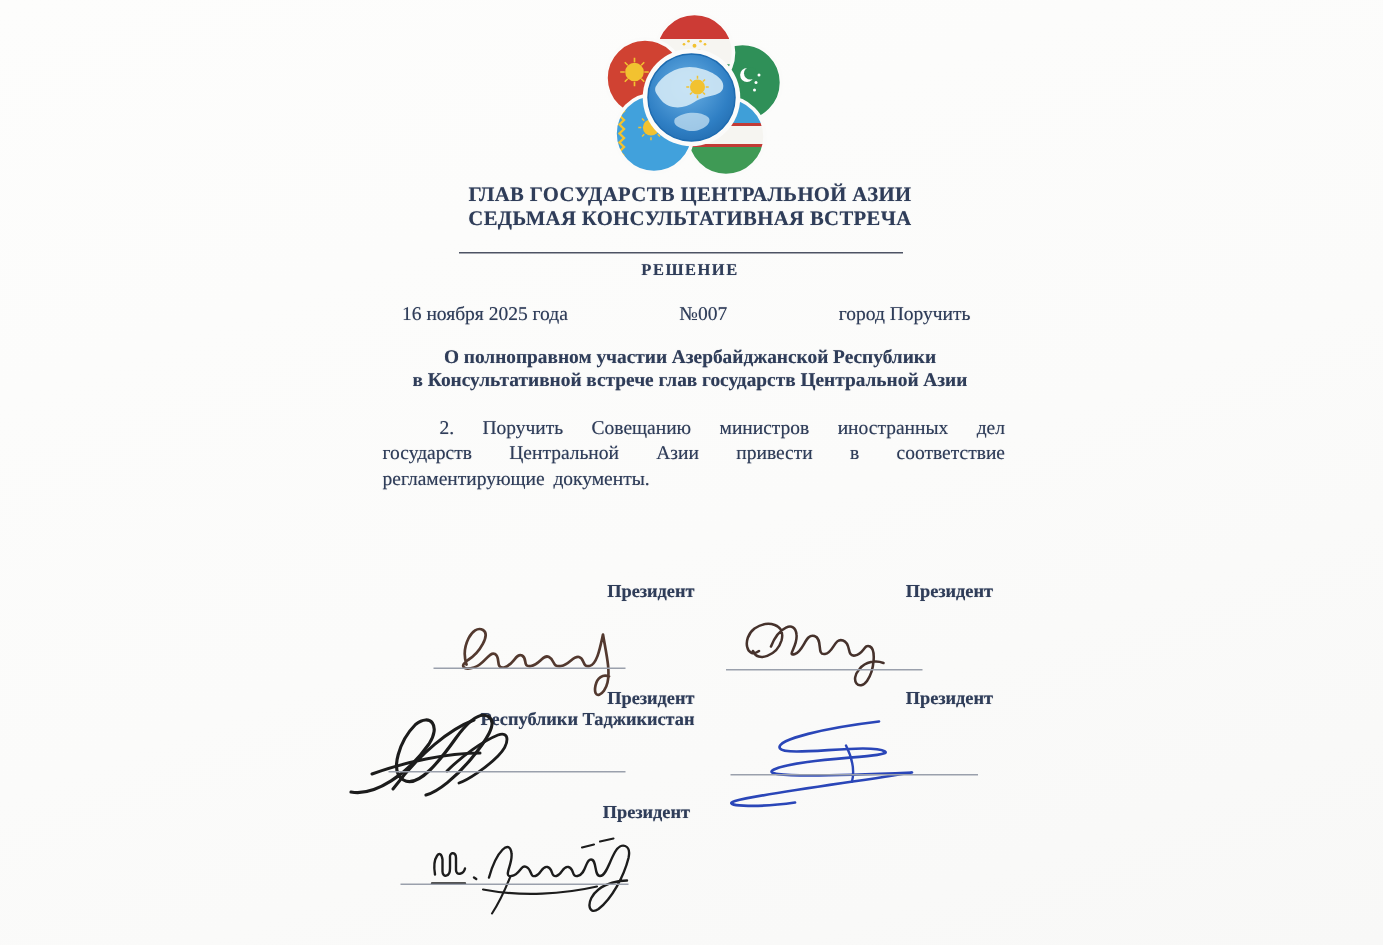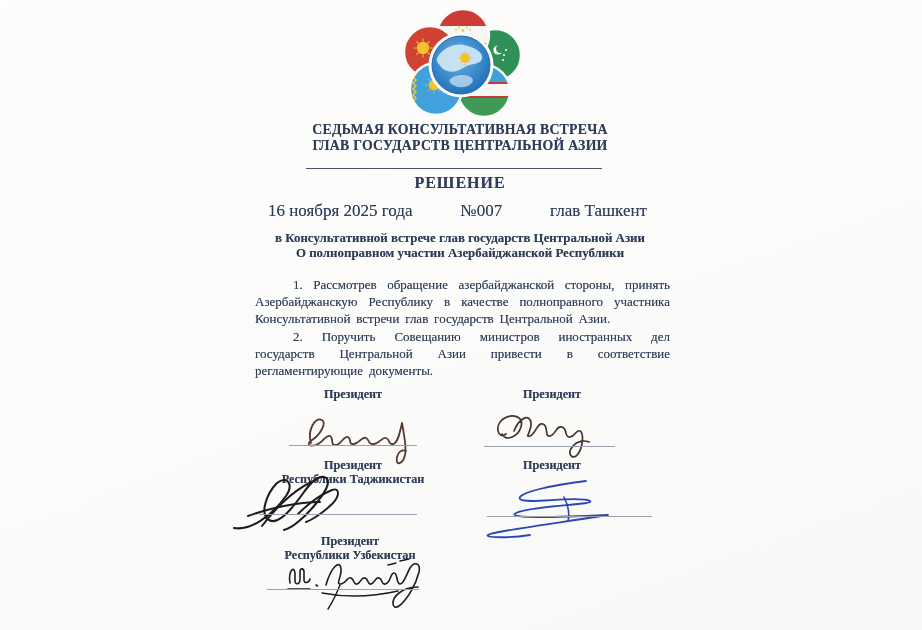--- a/index.html
+++ b/index.html
@@ -13,37 +13,37 @@
   .txt { text-shadow:0 0 .5px rgba(47,61,89,.55); }
   .emblem { position:absolute; left:395px; top:8px; width:130px; height:108px; }
   .title {
     position:absolute; left:246px; top:122px; width:428px;
     text-align:center; font-weight:bold; font-size:13.8px; line-height:15.5px;
     letter-spacing:.25px;
   }
   .rule { position:absolute; left:306px; top:168px; width:296px; height:1.3px; background:#4d5364; }
   .doc-type {
     position:absolute; left:246px; top:174px; width:428px;
-    text-align:center; font-weight:bold; font-size:16px; letter-spacing:1px;
+    text-align:center; font-weight:bold; font-size:11px; letter-spacing:1px;
   }
   .dateline {
     position:absolute; left:268px; top:201px; width:379px;
-    display:flex; justify-content:space-between; font-size:17px;
+    display:flex; justify-content:space-between; font-size:13px;
   }
   .subject {
     position:absolute; left:246px; top:231px; width:428px;
     text-align:center; font-weight:bold; font-size:12.9px; line-height:14.8px;
   }
   .body-text {
     position:absolute; left:255px; top:276px; width:415px;
     font-size:13px; line-height:17.2px; text-align:justify; word-spacing:2.6px;
   }
   .body-text p { text-indent:38px; }
   .sig-label {
-    position:absolute; width:220px; text-align:center;
+    position:absolute; width:220px; text-align:right;
     font-weight:bold; font-size:12.2px; line-height:14.2px;
   }
   .sig-line { position:absolute; height:1px; background:#9aa0ac; }
   .sig-svg { position:absolute; overflow:visible; }
   .sig-svg path { fill:none; stroke-linecap:round; stroke-linejoin:round; }
 </style>
 </head>
 <body>
 
 <div class="page">
@@ -161,41 +161,40 @@
           <line x1="75.5" y1="50" x2="77.5" y2="50"></line>
         <line x1="65" y1="45" x2="66.3" y2="46.3"></line>
           <line x1="73.7" y1="53.7" x2="75" y2="55"></line>
         <line x1="65" y1="55" x2="66.3" y2="53.7"></line>
           <line x1="73.7" y1="46.3" x2="75" y2="45"></line>
       </g>
     </g>
   </svg>
 
   <div class="title txt">
+    <div>ГЛАВ ГОСУДАРСТВ ЦЕНТРАЛЬНОЙ АЗИИ</div>
     <div>СЕДЬМАЯ КОНСУЛЬТАТИВНАЯ ВСТРЕЧА</div>
-    <div>ГЛАВ ГОСУДАРСТВ ЦЕНТРАЛЬНОЙ АЗИИ</div>
   </div>
 
   <div class="rule"></div>
 
   <div class="doc-type txt">РЕШЕНИЕ</div>
 
   <div class="dateline txt">
     <span>16 ноября 2025 года</span>
     <span>№007</span>
-    <span>глав Ташкент</span>
+    <span>город Поручить</span>
   </div>
 
   <div class="subject txt">
+    <div>О полноправном участии Азербайджанской Республики</div>
     <div>в Консультативной встрече глав государств Центральной Азии</div>
-    <div>О полноправном участии Азербайджанской Республики</div>
   </div>
 
   <div class="body-text txt">
-    <p>1. Рассмотрев обращение азербайджанской стороны, принять Азербайджанскую Республику в качестве полноправного участника Консультативной встречи глав государств Центральной Азии.</p>
     <p>2. Поручить Совещанию министров иностранных дел государств Центральной Азии привести в соответствие регламентирующие документы.</p>
   </div>
 
   <div class="sig-label txt" style="left:243px;top:387px;">
     <div>Президент</div>
   </div>
   <svg class="sig-svg" style="left:296px;top:407px;width:130px;height:62px;" viewBox="0 0 130 62">
     <path stroke="#53392f" stroke-width="1.8" d="M15,36 C11,24 19,9 26,13 C31,16 24,28 16,33 C10,37 13,40 20,38 C27,36 30,27 34,29 C38,31 34,39 40,38 C46,37 48,28 52,30 C56,32 52,38 58,37 C64,36 66,29 70,31 C74,33 72,38 78,37 C84,36 86,30 90,31 C94,32 92,38 97,37 C102,36 104,25 106,16 C108,28 111,40 109,48 C107,57 99,60 101,50 C102,45 106,42 110,44"></path>
   </svg>
   <div class="sig-line" style="left:289px;top:445px;width:128px;"></div>
@@ -223,21 +222,20 @@
     <div>Президент</div>
   </div>
   <svg class="sig-svg" style="left:468px;top:477px;width:176px;height:66px;" viewBox="0 0 176 66">
     <path stroke="#2a46b8" stroke-width="1.8" d="M118,4 C84,8 48,16 52,22 C56,28 112,18 122,24 C128,28 66,28 48,36 C36,42 94,40 140,38 C104,44 40,52 22,57 C12,60 34,62 62,58"></path>
     <path stroke="#2a46b8" stroke-width="1.6" d="M96,20 C100,28 102,36 100,44"></path>
   </svg>
   <div class="sig-line" style="left:487px;top:516px;width:165px;"></div>
 
   <div class="sig-label txt" style="left:240px;top:534px;">
     <div>Президент</div>
-    <div>Республики Узбекистан</div>
   </div>
   <svg class="sig-svg" style="left:282px;top:545px;width:176px;height:72px;" viewBox="0 0 176 72">
     <path stroke="#1d1d1d" stroke-width="1.6" d="M8,38 C6,26 12,20 13,28 L13,36 C13,40 18,40 18,34 L18,26 C18,23 22,23 22,27 L22,35 C22,39 27,38 28,34"></path>
     <path stroke="#1d1d1d" stroke-width="1.6" d="M6,44 L28,44 M34,40 l1.5,1"></path>
     <path stroke="#1d1d1d" stroke-width="1.6" d="M44,40 C49,22 58,14 59,24 C60,31 53,40 59,39 C65,38 65,31 69,33 C73,35 71,40 75,39 C79,38 79,32 83,33 C87,34 85,40 89,39 C93,38 93,32 97,33 C101,34 99,40 103,39 C109,38 108,28 112,28 C116,28 114,39 118,39 C122,39 124,30 128,23 C132,16 139,18 137,27 C134,39 126,54 117,61 C110,66 108,55 117,48 C122,44 130,42 136,42"></path>
     <path stroke="#1d1d1d" stroke-width="1.4" d="M106,20 L114,18 M118,16 L127,14 M40,48 C66,53 94,51 116,46"></path>
     <path stroke="#1d1d1d" stroke-width="1.4" d="M58,40 C54,50 50,58 46,64"></path>
   </svg>
   <div class="sig-line" style="left:267px;top:589px;width:152px;"></div>
 

